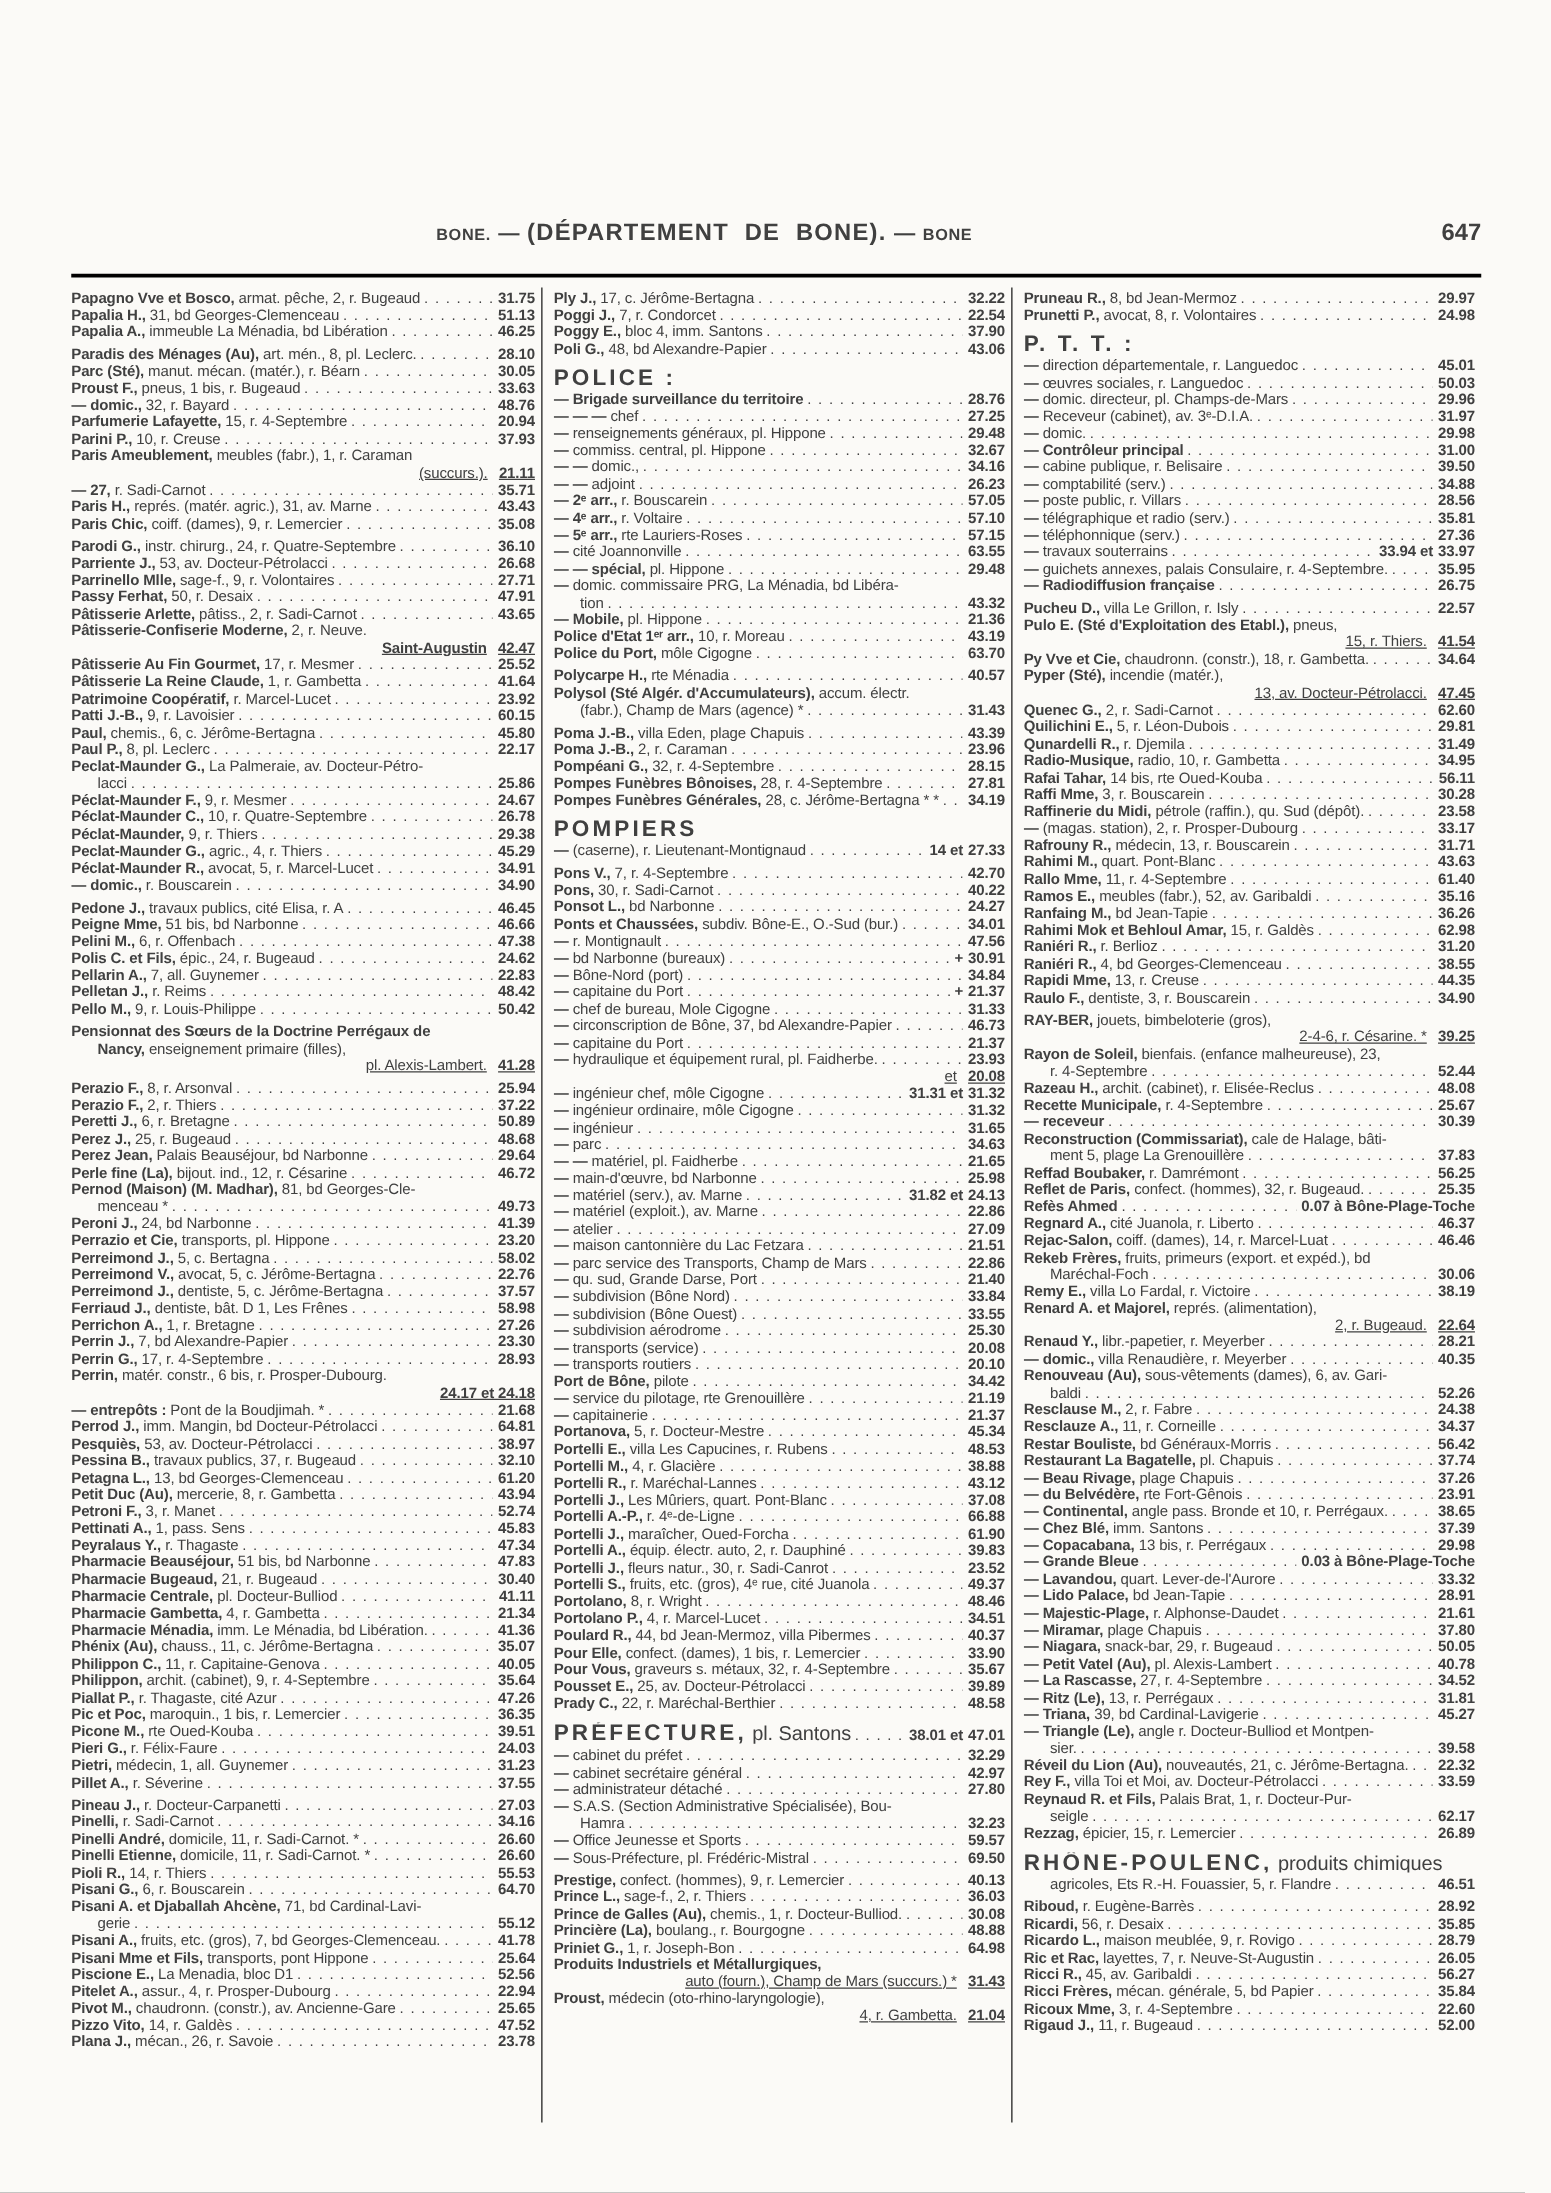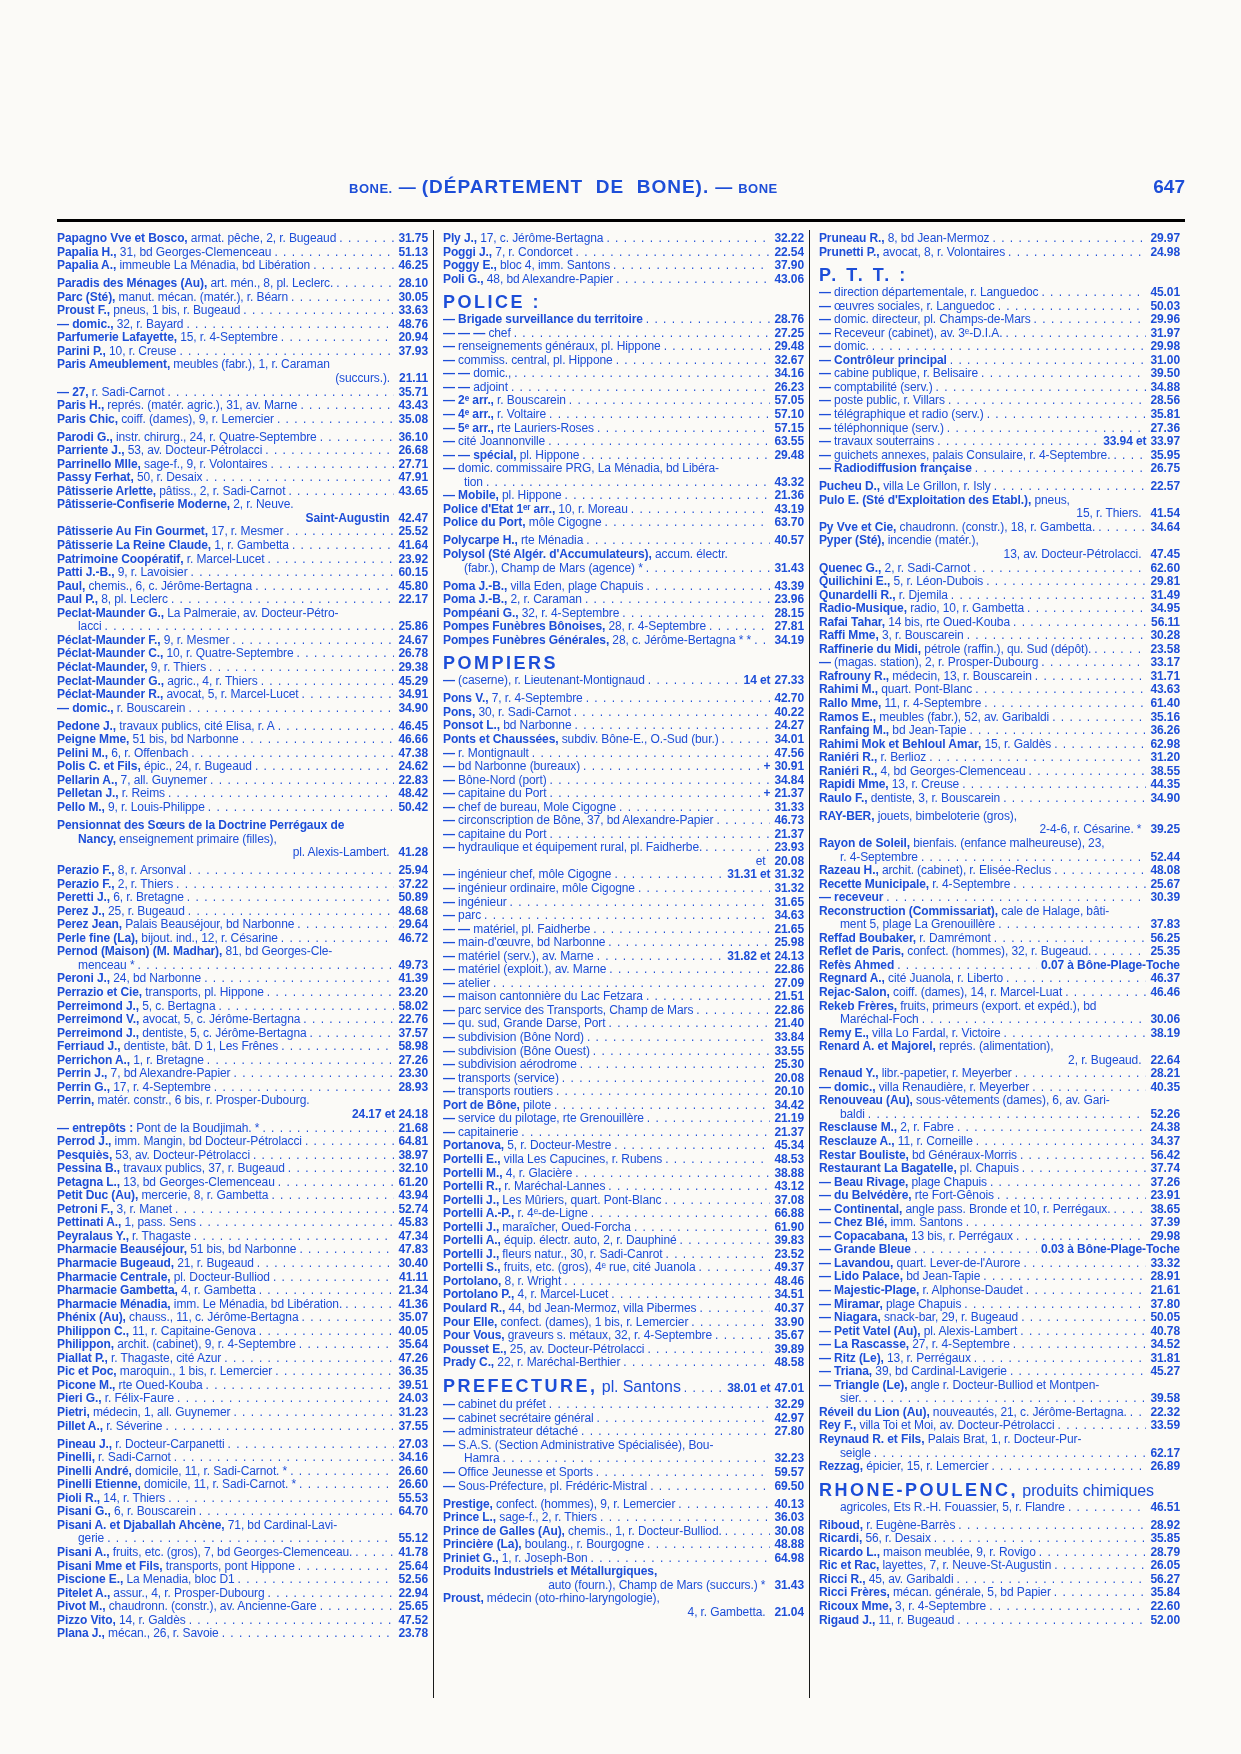--- a/index.html
+++ b/index.html
@@ -1,17 +1,17 @@
 <!DOCTYPE html>
 <html><head>
 <meta charset="utf-8">
 <style>
   html,body { margin:0; padding:0; background:#9a9a9a; }
   .page { position:relative; width:1241px; height:1754px; margin:0 auto; background:#fbfaf7;
-          font-family:"Liberation Sans", sans-serif; color:#1d4ed8; overflow:hidden; }
+          font-family:"Liberation Sans", sans-serif; color:#404040; overflow:hidden; }
   .header { position:absolute; top:176px; left:57px; right:56px; display:flex; align-items:baseline; }
   .header-title { margin-left:292px; white-space:pre; }
   .ht-small { font-size:13px; font-weight:700; letter-spacing:.5px; }
   .ht-dash  { font-size:17px; font-weight:700; padding:0 6px; }
   .ht-big   { font-size:19px; font-weight:700; letter-spacing:1px; }
   .page-num { margin-left:auto; font-size:19px; font-weight:700; }
   .top-rule { position:absolute; top:219px; left:57px; right:56px; border-top:3px solid #000; }
   .cols { position:absolute; top:230px; left:57px; right:56px; bottom:56px; display:flex; }
   .col  { width:33.333%; box-sizing:border-box; padding:2px 5px 0 9px; }
   .col:first-child { padding-left:0; }
@@ -20,21 +20,21 @@
          letter-spacing:-0.1px; overflow:hidden; }
   .row span { white-space:pre; }
   .b   { font-weight:700; }
   .t   { font-weight:400; }
   .lead { flex:1 1 auto; min-width:0; overflow:hidden; white-space:nowrap; text-align:left;
           padding:0 3px; }
   .lead::after { content:". . . . . . . . . . . . . . . . . . . . . . . . . . . . . . . . . . . . . . . . . . . . . . . ."; letter-spacing:1px; }
   .x   { font-weight:700; padding-left:3px; }
   .num { font-weight:700; padding-left:4px; }
   .row.i { padding-left:21px; }
-  .row.r { justify-content:flex-end; }
+  .row.r { justify-content:flex-end;text-decoration:underline; }
   .row.r .num { padding-left:9px; }
   .row.sp { margin-top:4.5px; }
   .row.h { margin:8px 0 3px; }
   .row.h .b { font-size:18px; letter-spacing:2.5px; line-height:16px; }
   .row.h .t { font-size:16px; }
 </style>
 </head>
 <body>
 
 <div class="page">

